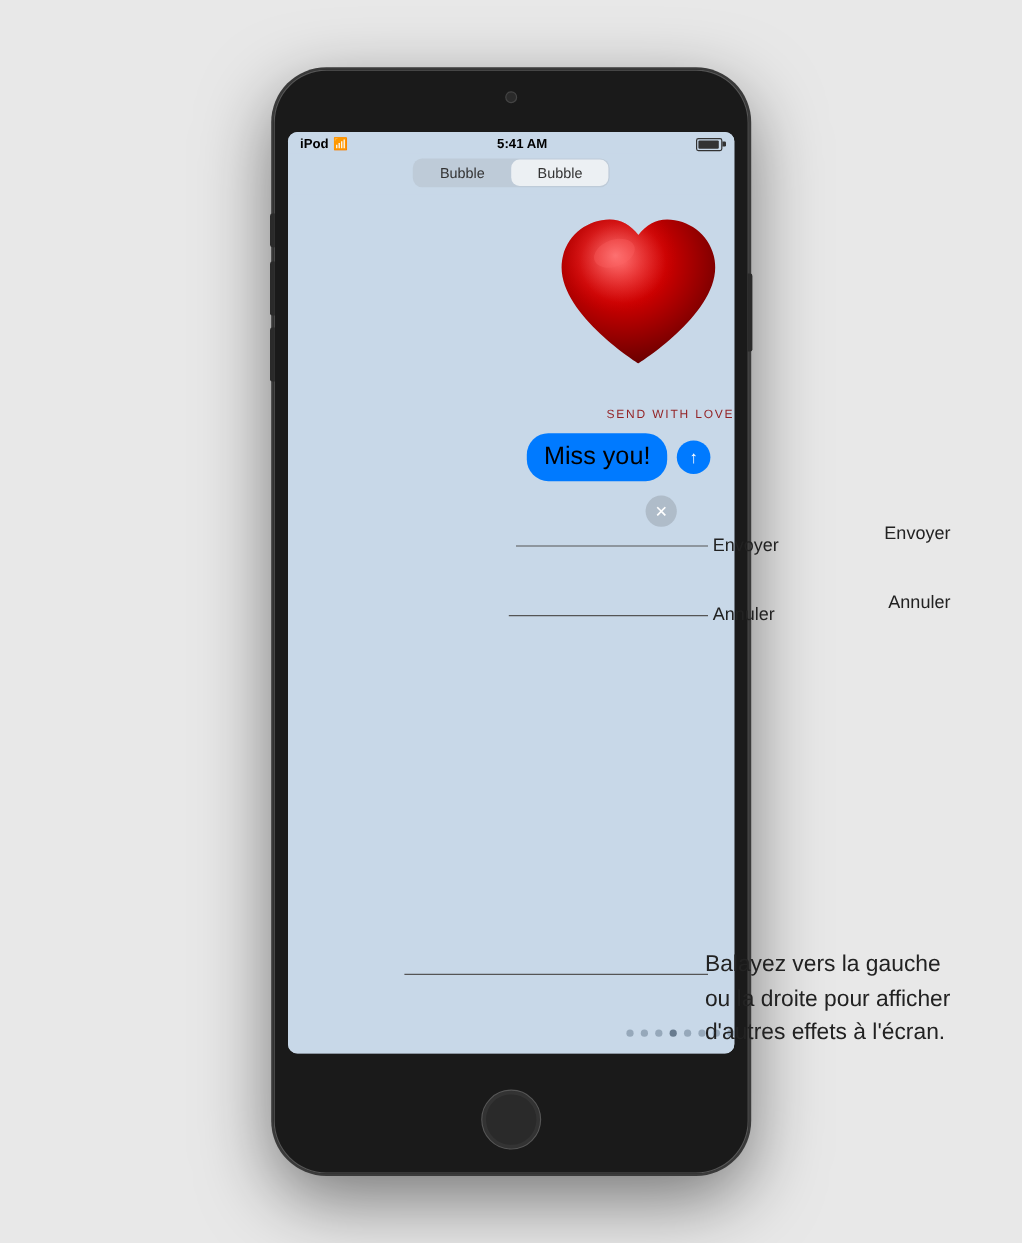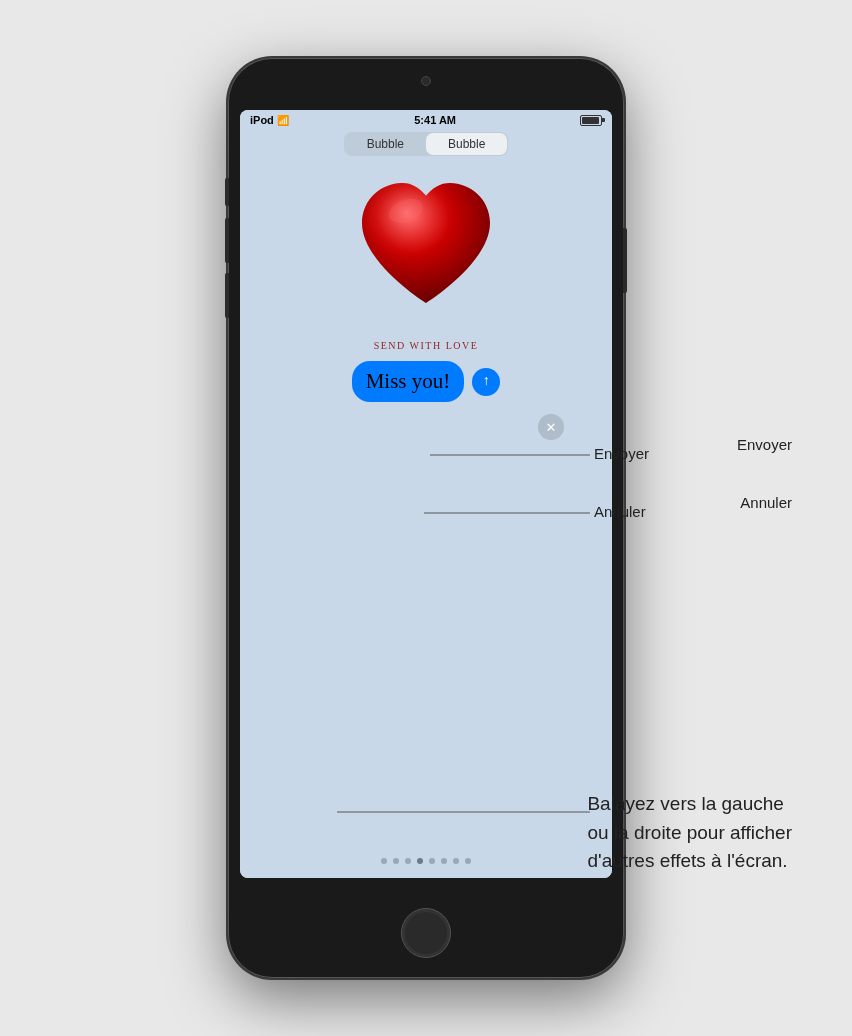--- a/index.html
+++ b/index.html
@@ -130,25 +130,24 @@
     .tab.active {
       background: rgba(255,255,255,0.7);
       font-weight: 500;
     }
 
     
     .animation-area {
       background: #c8d8e8;
       display: flex;
       flex-direction: column;
-      align-items: center;
+      align-items: flex-end;
       padding: 10px 0 0;
       flex: 1;
       position: relative;
-      font-family: Liberation Serif, serif;
     }
 
     
     .heart-container {
       position: relative;
       width: 160px;
       height: 160px;
       margin-bottom: 8px;
     }
     .heart {

